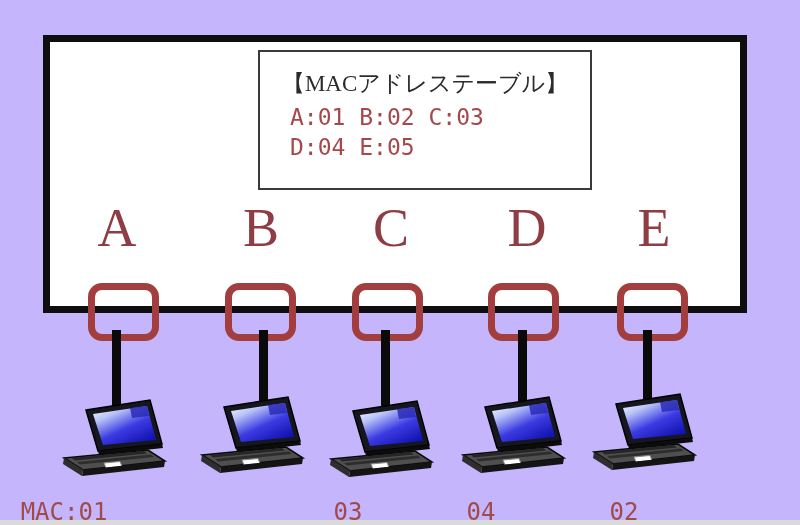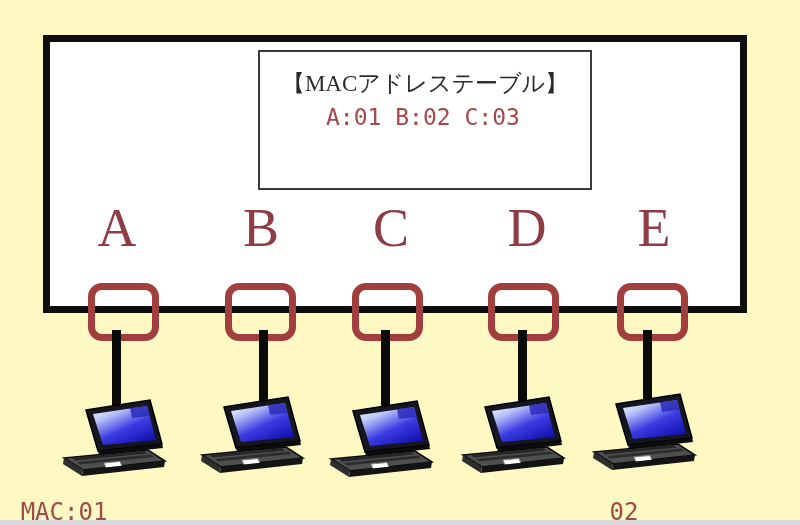--- a/index.html
+++ b/index.html
@@ -1,20 +1,20 @@
 <!DOCTYPE html>
 <html><head>
 <meta charset="utf-8">
 <style>
   html, body { margin: 0; padding: 0; background: #ffffff; }
   .canvas {
     position: relative;
     width: 800px;
     height: 525px;
-    background: #fef9c3;
+    background: #c4b5fd;
     overflow: hidden;
     font-family: "Liberation Sans", sans-serif;
   }
   
   .switch-box {
     position: absolute;
     left: 43px; top: 35px;
     width: 704px; height: 278px;
     border: 7px solid #0e0e0e;
     box-sizing: border-box;
@@ -32,21 +32,21 @@
   .mac-table-title {
     margin-top: 16px;
     text-align: center;
     font-family: "Liberation Serif", "DejaVu Serif", serif;
     font-size: 23px;
     color: #2b2b2b;
     white-space: nowrap;
   }
   .mac-table-rows {
     margin-top: 3px;
-    padding-left: 66px;
+    padding-left: 30px;
     font-family: "DejaVu Sans Mono", "Liberation Mono", monospace;
     font-size: 23px;
     line-height: 30px;
     color: #a5484a;
     letter-spacing: 0px;
     white-space: nowrap;
   }
   
   .port-letter {
     position: absolute;
@@ -134,20 +134,21 @@
       </symbol>
     </defs>
   </svg>
 
   <div class="switch-box"></div>
 
   <div class="mac-table">
     <div class="mac-table-title">【MACアドレステーブル】</div>
     <div class="mac-table-rows">
       <div>A:01 B:02 C:03</div>
+      <div>D:04 E:05</div>
     </div>
   </div>
 
   <div class="port-letter" style="left:82px">A</div>
   <div class="port-letter" style="left:226px">B</div>
   <div class="port-letter" style="left:356px">C</div>
   <div class="port-letter" style="left:492px">D</div>
   <div class="port-letter" style="left:619px">E</div>
 
   <div class="port" style="left:88px"></div>
@@ -172,16 +173,18 @@
       <use href="#laptop-sym"></use>
     </svg>
   <svg class="laptop" style="left:457px; top:393px">
       <use href="#laptop-sym"></use>
     </svg>
   <svg class="laptop" style="left:588px; top:390px">
       <use href="#laptop-sym"></use>
     </svg>
 
   <div class="mac-label" style="left:14px">MAC:01</div>
+  <div class="mac-label" style="left:298px">03</div>
+  <div class="mac-label" style="left:431px">04</div>
   <div class="mac-label" style="left:574px">02</div>
 
   <div class="photo-edge"></div>
 </div>
 
 </body></html>

